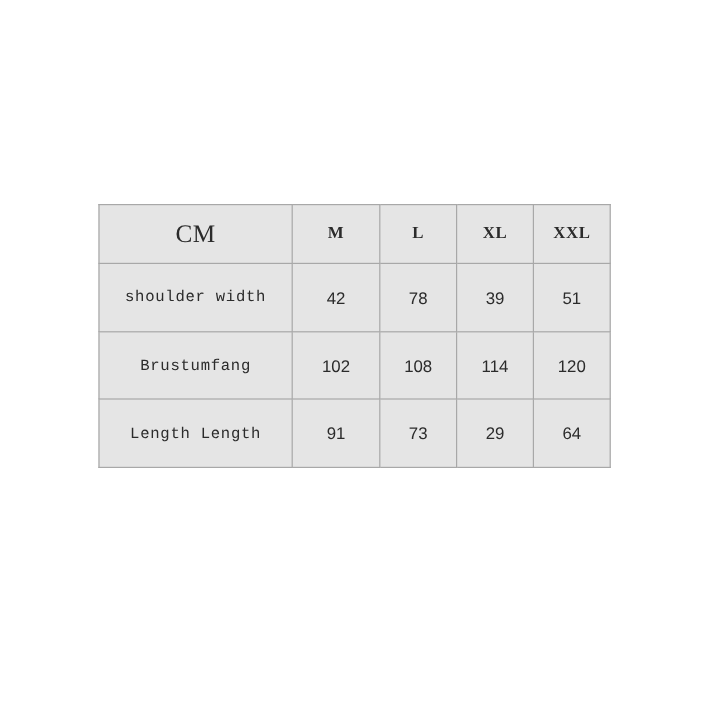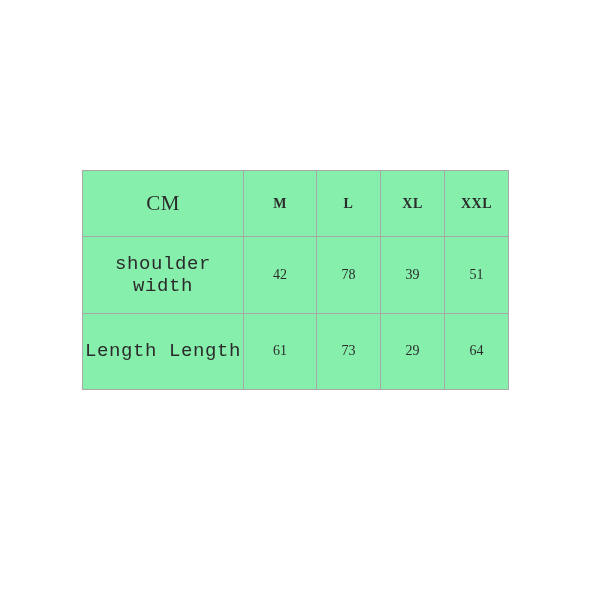--- a/index.html
+++ b/index.html
@@ -21,21 +21,21 @@
     top: 170px;
     width: 426px;
     height: 220px;
   }
 
   table.size-chart {
     width: 426px;
     height: 220px;
     border-collapse: collapse;
     table-layout: fixed;
-    background: #86efac;
+    background: #e5e5e5;
   }
 
   table.size-chart td {
     border: 1px solid #a8a8a8;
     text-align: center;
     vertical-align: middle;
     color: #2b2b2b;
     padding: 0;
   }
 
@@ -63,27 +63,27 @@
     font-weight: bold;
     letter-spacing: 0.5px;
     color: #1a1a1a;
   }
 
   
   tr.data-row td { height: 44px; }
 
   td.measure-label {
     font-family: "Liberation Mono", monospace;
-    font-size: 19px;
+    font-size: 13px;
     letter-spacing: 0.6px;
     color: #2b2b2b;
   }
 
   td.measure-value {
-    font-family: Liberation Serif, serif;
+    font-family: Liberation Sans, sans-serif;
     font-size: 14px;
     color: #3a3a3a;
   }
 </style>
 </head>
 <body>
 
 <div id="size-chart-wrapper">
   <table class="size-chart">
     <colgroup>
@@ -103,24 +103,31 @@
       </tr>
 
       <tr class="data-row">
         <td class="measure-label">shoulder width</td>
         <td class="measure-value">42</td>
         <td class="measure-value">78</td>
         <td class="measure-value">39</td>
         <td class="measure-value">51</td>
       </tr>
 
+      <tr class="data-row">
+        <td class="measure-label">Brustumfang</td>
+        <td class="measure-value">102</td>
+        <td class="measure-value">108</td>
+        <td class="measure-value">114</td>
+        <td class="measure-value">120</td>
+      </tr>
 
       <tr class="data-row">
         <td class="measure-label">Length Length</td>
-        <td class="measure-value">61</td>
+        <td class="measure-value">91</td>
         <td class="measure-value">73</td>
         <td class="measure-value">29</td>
         <td class="measure-value">64</td>
       </tr>
 
     </tbody>
   </table>
 </div>
 
 </body></html>

